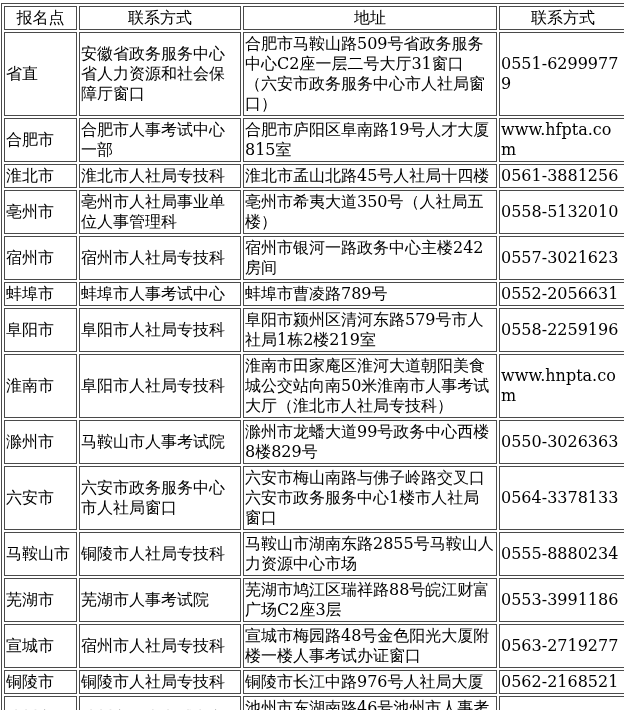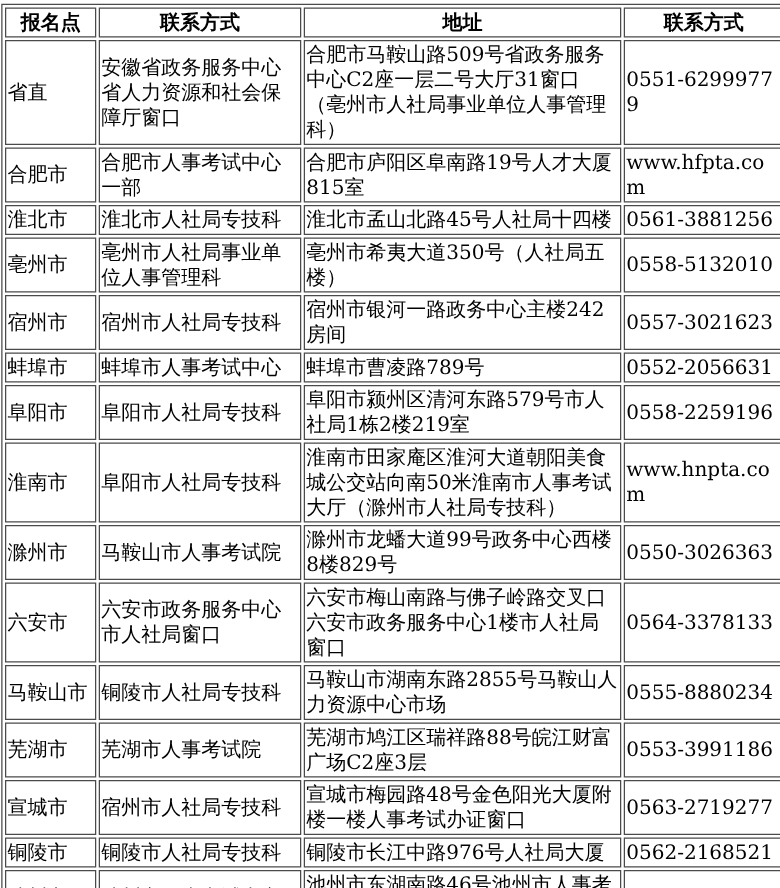--- a/index.html
+++ b/index.html
@@ -36,21 +36,20 @@
     font-weight: normal;
     color: var(--text-color);
     vertical-align: middle;
     padding: 1px 1px;
     word-break: break-all;
     overflow-wrap: break-word;
   }
   table.contact-table th {
     text-align: center;
     height: 15px;
-    font-weight: bold;
   }
   table.contact-table td {
     text-align: left;
   }
   col.col-city    { width: 73px; }
   col.col-issuer  { width: 162px; }
   col.col-address { width: 254px; }
   col.col-contact { width: 128px; }
 </style>
 </head>
@@ -68,21 +67,21 @@
       <th>报名点</th>
       <th>联系方式</th>
       <th>地址</th>
       <th>联系方式</th>
     </tr>
   </thead>
   <tbody id="table-body">
   <tr>
     <td>省直</td>
     <td>安徽省政务服务中心省人力资源和社会保障厅窗口</td>
-    <td>合肥市马鞍山路509号省政务服务中心C2座一层二号大厅31窗口（亳州市人社局事业单位人事管理科）</td>
+    <td>合肥市马鞍山路509号省政务服务中心C2座一层二号大厅31窗口（六安市政务服务中心市人社局窗口）</td>
     <td>0551-62999779</td>
   </tr>
 
   <tr>
     <td>合肥市</td>
     <td>合肥市人事考试中心一部</td>
     <td>合肥市庐阳区阜南路19号人才大厦815室</td>
     <td>www.hfpta.com</td>
   </tr>
 
@@ -117,21 +116,21 @@
   <tr>
     <td>阜阳市</td>
     <td>阜阳市人社局专技科</td>
     <td>阜阳市颍州区清河东路579号市人社局1栋2楼219室</td>
     <td>0558-2259196</td>
   </tr>
 
   <tr>
     <td>淮南市</td>
     <td>阜阳市人社局专技科</td>
-    <td>淮南市田家庵区淮河大道朝阳美食城公交站向南50米淮南市人事考试大厅（滁州市人社局专技科）</td>
+    <td>淮南市田家庵区淮河大道朝阳美食城公交站向南50米淮南市人事考试大厅（淮北市人社局专技科）</td>
     <td>www.hnpta.com</td>
   </tr>
 
   <tr>
     <td>滁州市</td>
     <td>马鞍山市人事考试院</td>
     <td>滁州市龙蟠大道99号政务中心西楼8楼829号</td>
     <td>0550-3026363</td>
   </tr>
 

